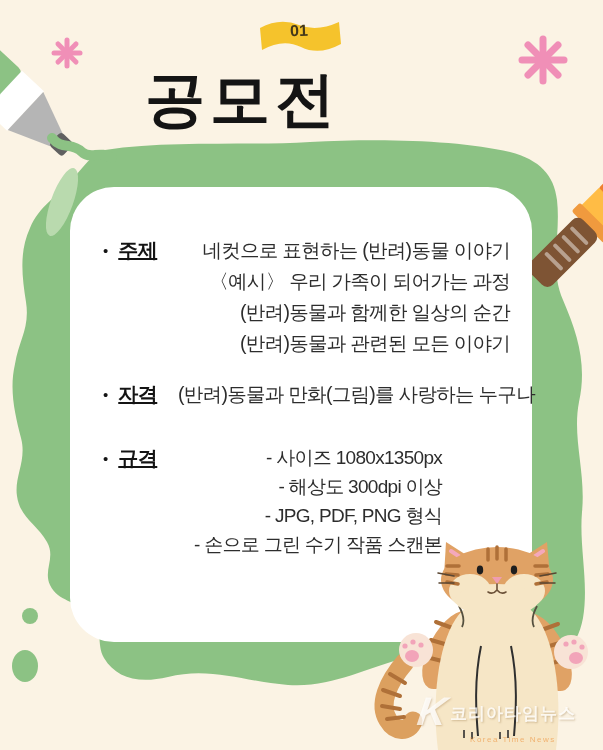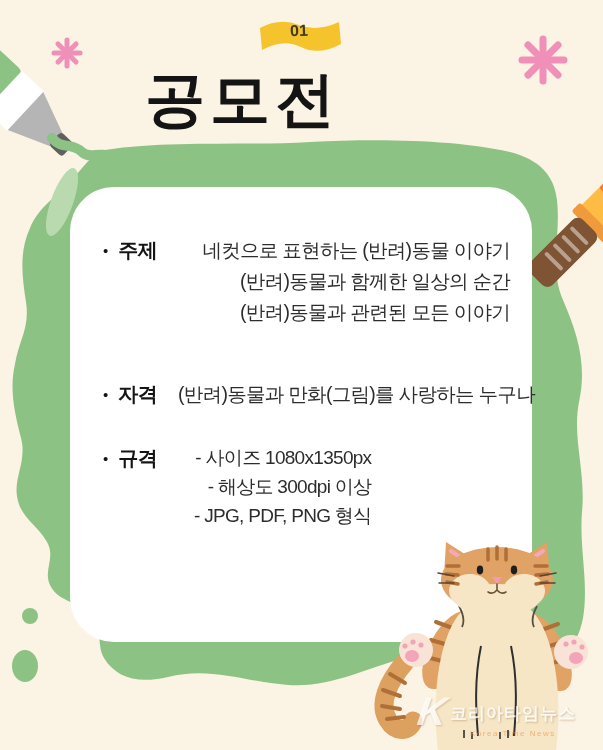--- a/index.html
+++ b/index.html
@@ -18,33 +18,33 @@
     font-size:60px;font-weight:900;letter-spacing:5px;color:#141414;z-index:2;}
 
   .card{position:absolute;left:70px;top:187px;width:462px;height:455px;background:#ffffff;
     border-radius:44px;z-index:2;}
   .section{position:absolute;left:33px;display:flex;align-items:flex-start;}
   .s-topic{top:48px;}
   .s-elig{top:192px;}
   .s-spec{top:256px;}
   .label-col{flex:0 0 75px;display:flex;gap:10px;}
   .bullet{font-size:15px;line-height:31px;color:#141414;}
-  .label{font-size:20px;font-weight:700;line-height:31px;letter-spacing:-0.5px;color:#141414;}
+  .label{font-size:20px;font-weight:700;line-height:31px;letter-spacing:-0.5px;color:#141414;text-decoration:underline;}
   .content .line{font-size:19.5px;line-height:31px;letter-spacing:-0.7px;color:#2d2d2d;white-space:nowrap;text-align:right;}
   .s-spec .content .line{font-size:19px;line-height:29px;margin-left:16px;}
   .indent{margin-left:62px;}
 
   .watermark{position:absolute;left:418px;top:692px;z-index:4;display:flex;align-items:flex-start;gap:3px;
     opacity:0.8;}
   .wm-k{font-size:40px;font-weight:900;font-style:italic;line-height:38px;color:rgba(255,255,255,0.9);
     text-shadow:1px 1px 2px rgba(160,120,70,0.45);transform:skewX(-8deg);}
   .wm-text{display:flex;flex-direction:column;align-items:center;margin-top:10px;}
   .wm-name{font-size:17px;font-weight:700;letter-spacing:1px;color:rgba(255,255,255,0.95);
     text-shadow:1px 1px 2px rgba(150,115,65,0.5);white-space:nowrap;}
-  .wm-sub{font-size:8px;letter-spacing:1.5px;color:rgba(238,153,70,0.85);margin-top:4px;}
+  .wm-sub{font-size:8px;letter-spacing:1.5px;color:rgba(238,153,70,0.85);margin-top:10px;}
 </style>
 </head>
 <body>
 
 <div class="poster">
 
   <svg class="bg-svg" viewBox="0 0 603 750">
 
     <path fill="#8CC284" d="
       M105,150
@@ -118,20 +118,21 @@
 
   <div class="card">
 
     <div class="section s-topic">
       <div class="label-col">
         <span class="bullet">•</span>
         <span class="label">주제</span>
       </div>
       <div class="content">
         <div class="line">네컷으로 표현하는 (반려)동물 이야기</div>
+        <div class="line">〈예시〉 우리 가족이 되어가는 과정</div>
         <div class="line indent">(반려)동물과 함께한 일상의 순간</div>
         <div class="line indent">(반려)동물과 관련된 모든 이야기</div>
       </div>
     </div>
 
     <div class="section s-elig">
       <div class="label-col">
         <span class="bullet">•</span>
         <span class="label">자격</span>
       </div>
@@ -142,20 +143,21 @@
 
     <div class="section s-spec">
       <div class="label-col">
         <span class="bullet">•</span>
         <span class="label">규격</span>
       </div>
       <div class="content">
         <div class="line">- 사이즈 1080x1350px</div>
         <div class="line">- 해상도 300dpi 이상</div>
         <div class="line">- JPG, PDF, PNG 형식</div>
+        <div class="line">- 손으로 그린 수기 작품 스캔본</div>
       </div>
     </div>
   </div>
 
   <svg class="cat-svg" viewBox="0 0 603 750">
     <g>
       <path d="M405,662 C388,682 378,704 388,720 C395,732 409,733 413,721" fill="none" stroke="#DCA05F" stroke-width="19" stroke-linecap="round"></path>
       <path d="M390,674 l15,9 M383,690 l17,6 M382,706 l18,3 M387,719 l17,-2" stroke="#AF7038" stroke-width="4" stroke-linecap="round"></path>
     </g>
 

